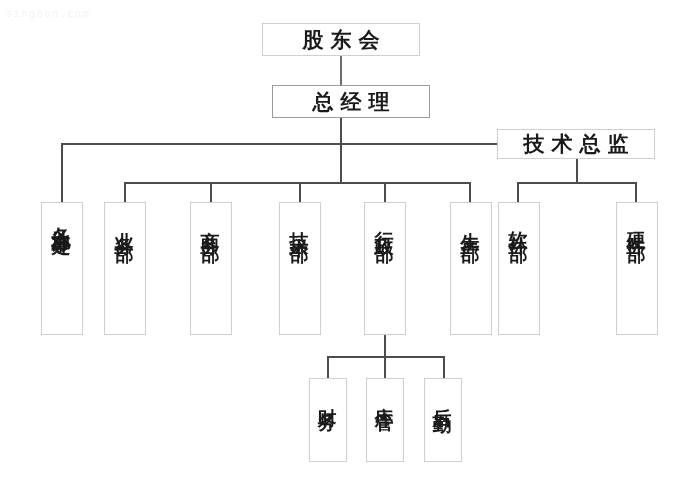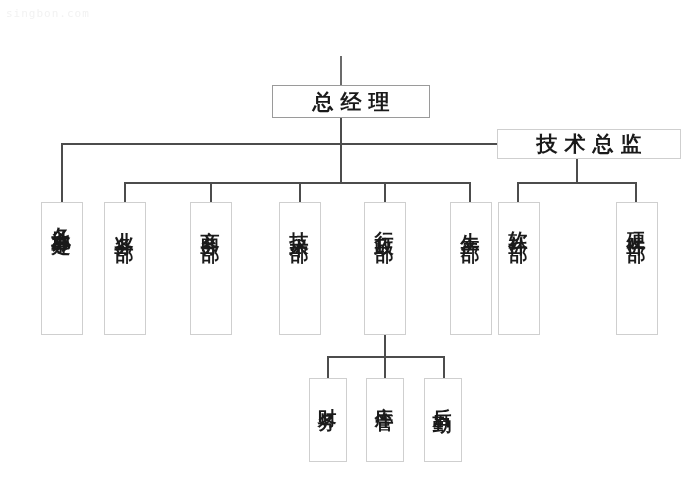--- a/index.html
+++ b/index.html
@@ -78,34 +78,37 @@
   .line.h { height: 2px; }
   .line.thin { background: #6b6b6b; }
 </style>
 </head>
 <body>
 
 <div id="canvas">
 
   <div class="watermark">singbon.com</div>
 
+  <div class="node horiz" style="left:262px; top:23px; width:158px; height:33px;">
+    <span>股东会</span>
+  </div>
 
   <div class="line v thin" style="left:340px; top:56px; height:29px;"></div>
 
   <div class="node horiz strong" style="left:272px; top:85px; width:158px; height:33px;">
     <span>总经理</span>
   </div>
 
   <div class="line v" style="left:340px; top:118px; height:66px;"></div>
 
   <div class="line h" style="left:61px; top:143px; width:436px;"></div>
 
   <div class="line v" style="left:61px; top:143px; height:60px;"></div>
 
-  <div class="node horiz" style="left:497px; top:129px; width:184px; height:30px;">
+  <div class="node horiz" style="left:497px; top:129px; width:158px; height:30px;">
     <span>技术总监</span>
   </div>
 
   <div class="line v" style="left:576px; top:159px; height:24px;"></div>
   <div class="line h" style="left:517px; top:182px; width:120px;"></div>
   <div class="line v" style="left:517px; top:182px; height:21px;"></div>
   <div class="line v" style="left:635px; top:182px; height:21px;"></div>
 
   <div class="line h" style="left:124px; top:182px; width:347px;"></div>
   <div class="line v" style="left:124px; top:182px; height:21px;"></div>

